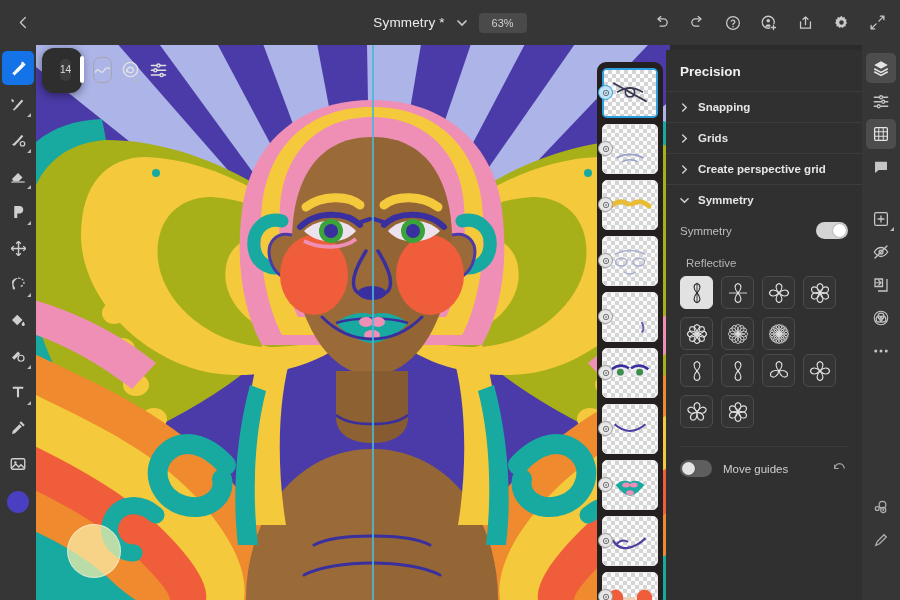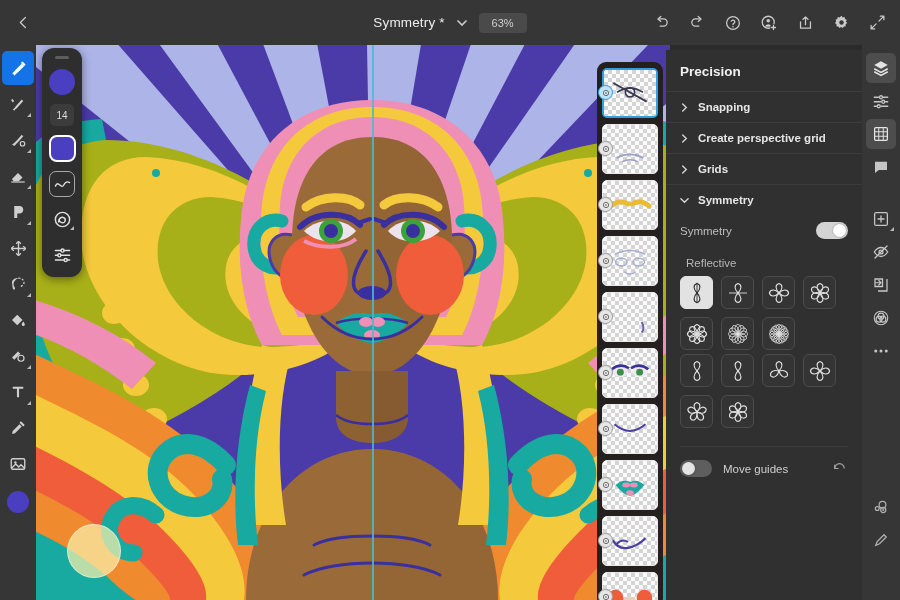--- a/index.html
+++ b/index.html
@@ -81,21 +81,21 @@
   }
   .swatch-circle {
     width: 22px; height: 22px; border-radius: 50%; background: #4a3fc0;
     margin-top: 8px;
   }
 
   
   .brushpanel {
     position: absolute; left: 42px; top: 48px; width: 40px;
     background: #2e2e2e; border-radius: 12px;
-    padding: 8px 0 10px; display: flex; flex-direction: column; align-items: center; gap: 9px;
+    padding: 8px 0 10px; display: flex; align-items: center; gap: 9px;
     z-index: 35;
     box-shadow: 0 2px 10px rgba(0,0,0,.45);
   }
   .bp-grip { width: 14px; height: 3px; border-radius: 2px; background: #5d5d5d; margin-bottom: 1px; }
   .bp-preview { width: 26px; height: 26px; border-radius: 50%; background: #4a3fc0; }
   .bp-size {
     width: 24px; height: 22px; border-radius: 5px; background: #3c3c3c;
     display: flex; align-items: center; justify-content: center;
     font-size: 10px; color: #dcdcdc;
   }
@@ -634,27 +634,27 @@
     <div class="rp-row">
       <svg class="rp-arrow" viewBox="0 0 10 10">
           <path d="M3 1l4 4-4 4" fill="none" stroke="#d6d6d6" stroke-width="1.5" stroke-linecap="round"></path>
         </svg>
       <span>Snapping</span>
     </div>
     <div class="rp-row">
       <svg class="rp-arrow" viewBox="0 0 10 10">
           <path d="M3 1l4 4-4 4" fill="none" stroke="#d6d6d6" stroke-width="1.5" stroke-linecap="round"></path>
         </svg>
-      <span>Create perspective grid</span>
+      <span>Grids</span>
     </div>
     <div class="rp-row">
       <svg class="rp-arrow" viewBox="0 0 10 10">
           <path d="M3 1l4 4-4 4" fill="none" stroke="#d6d6d6" stroke-width="1.5" stroke-linecap="round"></path>
         </svg>
-      <span>Grids</span>
+      <span>Create perspective grid</span>
     </div>
     <div class="rp-row">
       <svg class="rp-arrow" viewBox="0 0 10 10">
           <path d="M1 3l4 4 4-4" fill="none" stroke="#d6d6d6" stroke-width="1.5" stroke-linecap="round"></path>
         </svg>
       <span>Symmetry</span>
     </div>
 
     <div class="rp-sub">
       <span>Symmetry</span>

